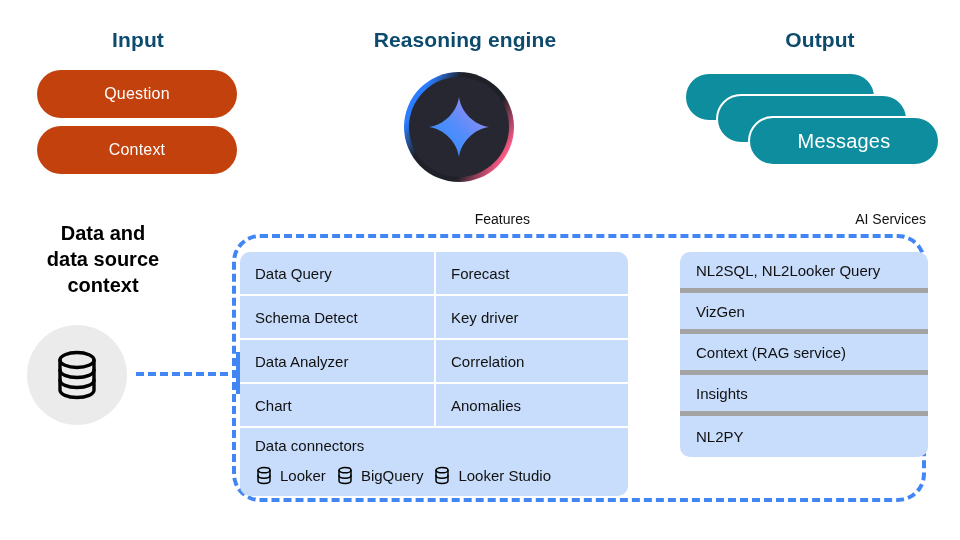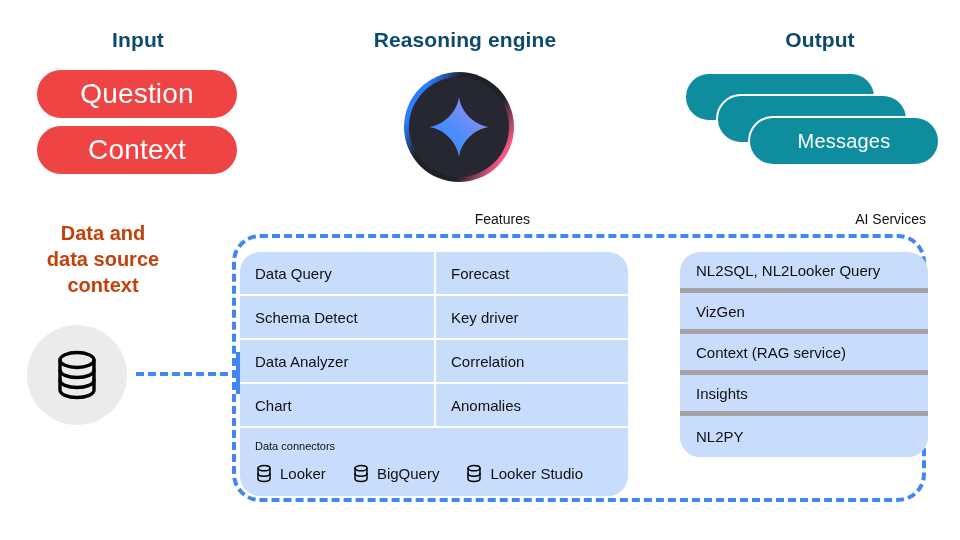--- a/index.html
+++ b/index.html
@@ -35,23 +35,23 @@
   #title-engine  { left: 330px; top: 28px; width: 270px; }
   #title-output  { left: 700px; top: 28px; width: 240px; }
 
   
   .pill-blue {
     position: absolute;
     left: 37px;
     width: 200px;
     height: 48px;
     border-radius: 24px;
-    background: #ef4444;
+    background: #c2410c;
     color: #ffffff;
-    font-size: 28px;
+    font-size: 16px;
     font-weight: 400;
     display: flex;
     align-items: center;
     justify-content: center;
     letter-spacing: 0.2px;
   }
   #pill-question { top: 70px; }
   #pill-context  { top: 126px; }
 
   
@@ -102,21 +102,21 @@
   
   #datasource-title {
     position: absolute;
     left: 8px;
     top: 220px;
     width: 190px;
     text-align: center;
     font-size: 20px;
     font-weight: 700;
     line-height: 26px;
-    color: #c2410c;
+    color: #000000;
   }
   #datasource-circle {
     position: absolute;
     left: 27px;
     top: 325px;
     width: 100px;
     height: 100px;
     border-radius: 50%;
     background: #ebebeb;
     display: flex;
@@ -161,21 +161,21 @@
     text-align: right;
     white-space: nowrap;
   }
   #caption-features    { left: 340px; top: 211px; width: 190px; }
   #caption-aiservices  { left: 756px; top: 211px; width: 170px; }
 
   
   .panel {
     position: absolute;
     background: #c8ddfb;
-    border-radius: 20px;
+    border-radius: 10px;
     overflow: hidden;
     box-sizing: border-box;
   }
   #panel-features  { left: 240px; top: 252px; width: 388px; height: 244px; }
   #panel-aiservices{ left: 680px; top: 252px; width: 248px; height: 205px; }
 
   .feature-grid {
     display: flex;
     flex-direction: column;
     width: 100%;
@@ -202,28 +202,28 @@
 
   
   #connectors-block {
     flex: 1 1 auto;
     display: flex;
     flex-direction: column;
     justify-content: center;
     padding: 6px 0 8px 15px;
   }
   #connectors-label {
-    font-size: 11px;
+    font-size: 15px;
     color: #111111;
     margin-bottom: 12px;
   }
   #connectors-chips {
     display: flex;
     align-items: flex-start;
-    gap: 26px;
+    gap: 10px;
   }
   .connector-chip {
     display: flex;
     align-items: center;
     gap: 7px;
     font-size: 15px;
     color: #111111;
     white-space: nowrap;
   }
 

